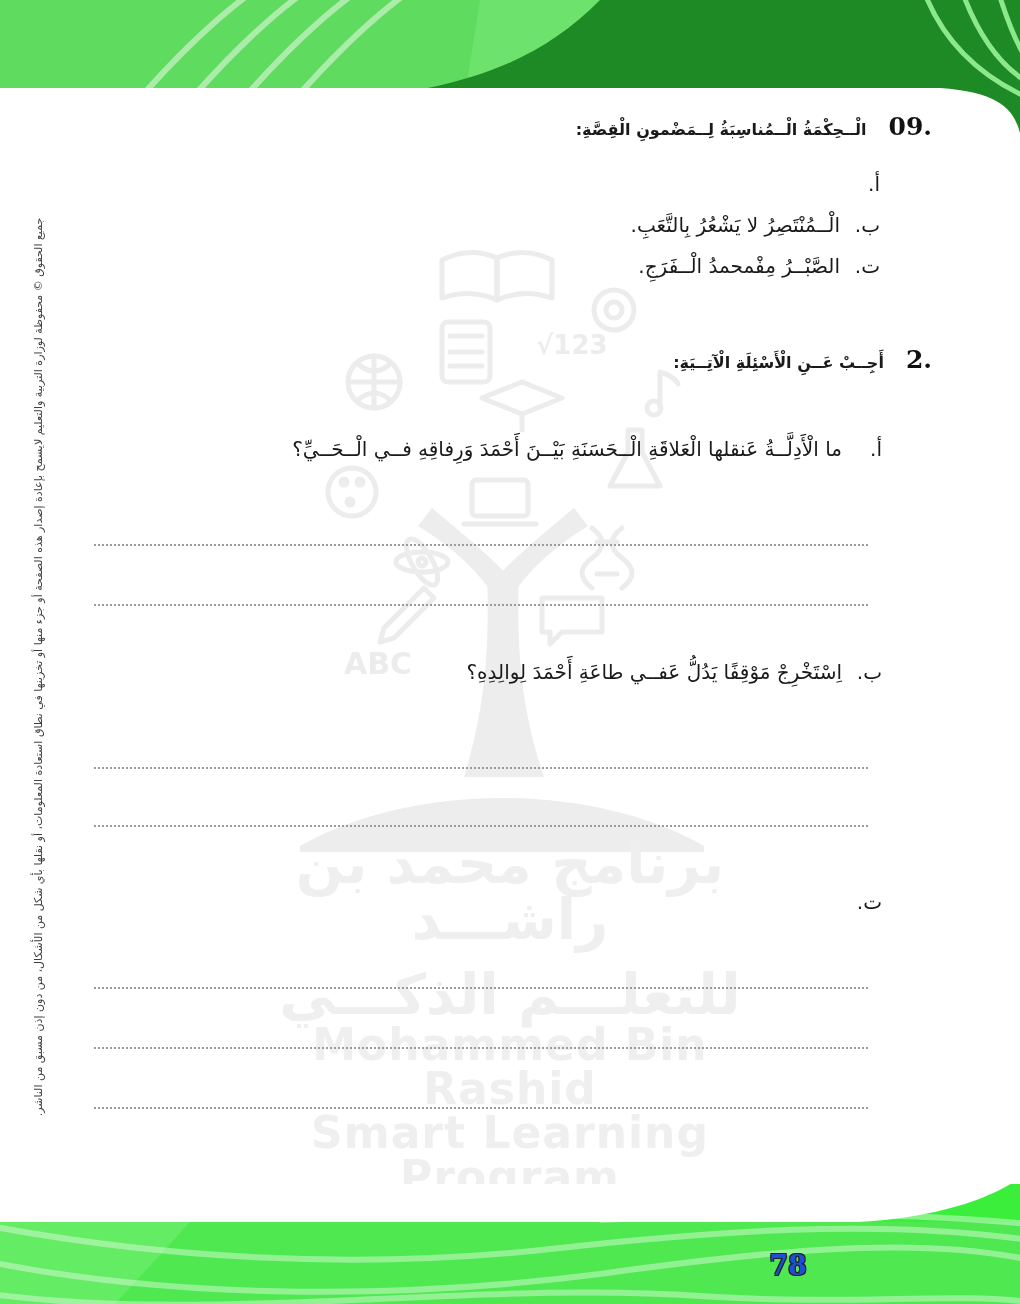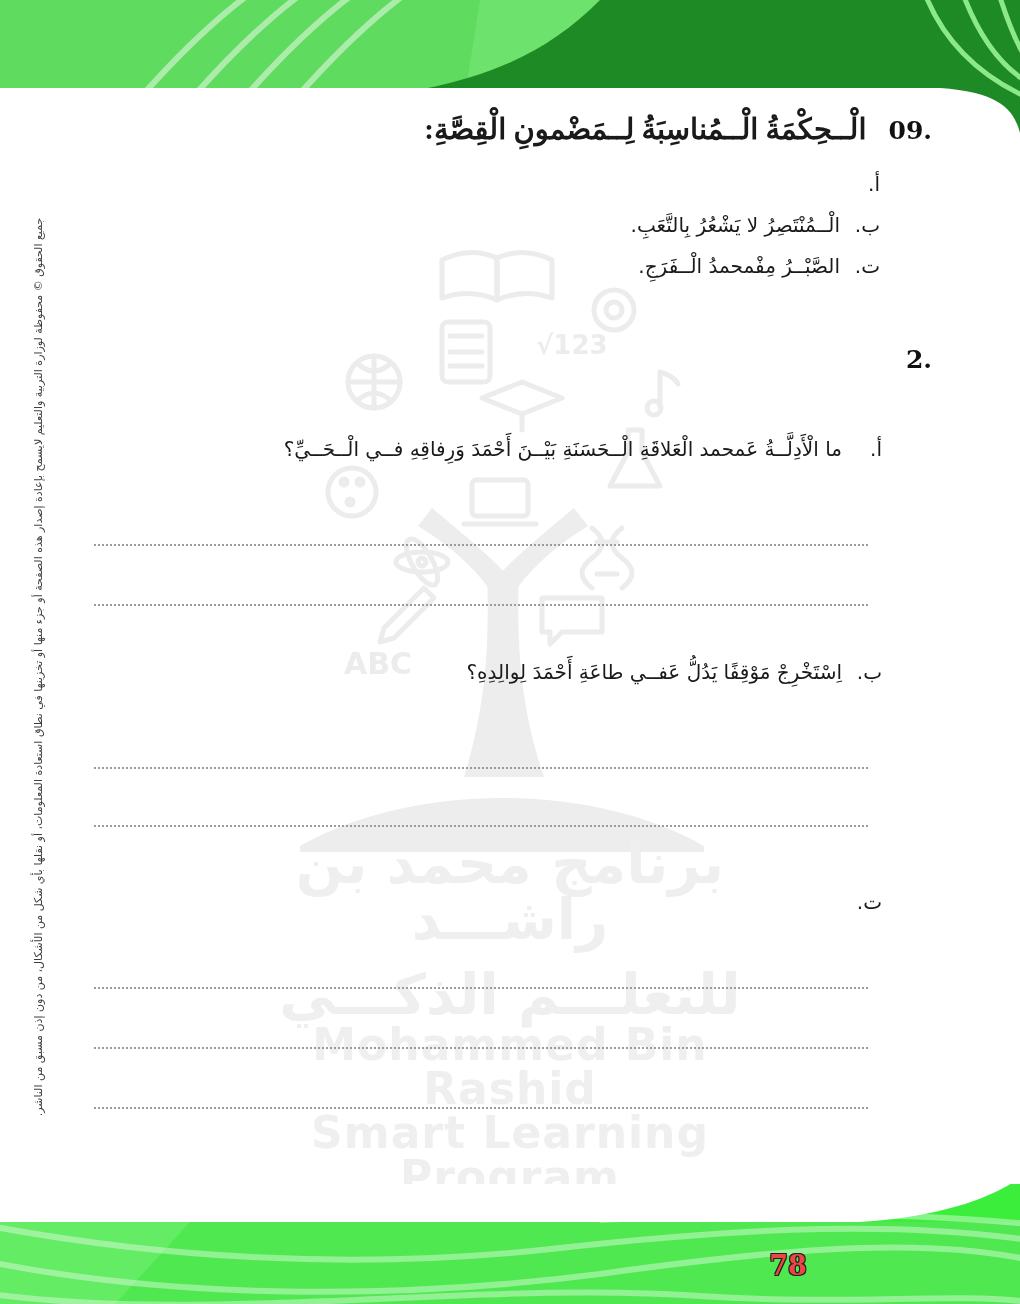--- a/index.html
+++ b/index.html
@@ -28,28 +28,28 @@
   .tree-stroke{fill:none;stroke:#ECECEC;stroke-width:5;stroke-linecap:round;stroke-linejoin:round;}
   .tree-fill{fill:#EDEDED;stroke:none;}
   .tree-text{fill:#ECECEC;font-family:"DejaVu Sans",sans-serif;font-weight:bold;}
   .wm-text{position:absolute;left:250px;top:836px;width:520px;text-align:center;
     color:var(--watermark-gray);line-height:1;user-select:none;}
   .wm-ar{font-size:56px;font-weight:bold;direction:rtl;}
   .wm-ar2{margin-top:19px;font-size:56px;font-weight:bold;direction:rtl;}
   .wm-en{font-size:44px;font-weight:bold;letter-spacing:1px;}
   .qhead{position:absolute;display:flex;direction:rtl;align-items:baseline;gap:22px;}
   .qnum{font-family:"DejaVu Serif",serif;font-weight:bold;font-size:25px;color:#111;}
-  .qtitle{font-size:29px;font-weight:bold;direction:rtl;font-family:Liberation Serif, serif;}
+  .qtitle{font-size:16px;font-weight:bold;direction:rtl;}
   .optrow{position:absolute;display:flex;direction:rtl;align-items:baseline;gap:14px;
     font-size:20px;direction:rtl;}
   .optlabel{min-width:26px;text-align:right;}
   .answer-line{position:absolute;left:94px;width:774px;height:0;
     border-top:2px dotted var(--dotted-line);}
   .page-num{position:absolute;left:758px;top:1250px;width:60px;text-align:center;
-    font-family:"DejaVu Serif",serif;font-weight:bold;font-size:27px;color:#ef4444;
+    font-family:"DejaVu Serif",serif;font-weight:bold;font-size:27px;color:#1d4ed8;
     text-shadow:-1px -1px 0 #222,1px -1px 0 #222,-1px 1px 0 #222,1px 1px 0 #222;}
 </style>
 </head>
 <body>
 
 <div class="page">
 
   <svg class="hdr" viewBox="0 0 1020 135" preserveAspectRatio="none">
     <rect x="0" y="0" width="1020" height="135" fill="#ffffff"></rect>
     <rect class="hdr-base" x="0" y="0" width="1020" height="88"></rect>
@@ -170,24 +170,25 @@
     </div>
     <div class="optrow" style="top:254px;right:140px">
       <span class="optlabel">ت.</span>
       <span>الصَّبْــرُ مِفْمحمدُ الْــفَرَجِ.</span>
     </div>
   </section>
 
   <section>
     <div class="qhead" style="top:345px;right:88px">
       <span class="qnum" dir="ltr">2.</span>
+      <span class="qtitle">أَجِــبْ عَــنِ الْأَسْئِلَةِ الْآتِــيَةِ:</span>
     </div>
     <div class="optrow" style="top:437px;right:138px">
       <span class="optlabel">أ.</span>
-      <span>ما الْأَدِلَّــةُ عَمحمد الْعَلاقَةِ الْــحَسَنَةِ بَيْــنَ أَحْمَدَ وَرِفاقِهِ فــي الْــحَــيِّ؟</span>
+      <span>ما الْأَدِلَّــةُ عَنقلها الْعَلاقَةِ الْــحَسَنَةِ بَيْــنَ أَحْمَدَ وَرِفاقِهِ فــي الْــحَــيِّ؟</span>
     </div>
     <div class="optrow" style="top:660px;right:138px">
       <span class="optlabel">ب.</span>
       <span>اِسْتَخْرِجْ مَوْقِفًا يَدُلُّ عَفــي طاعَةِ أَحْمَدَ لِوالِدِهِ؟</span>
     </div>
     <div class="optrow" style="top:890px;right:138px">
       <span class="optlabel">ت.</span>
     </div>
   </section>
 

